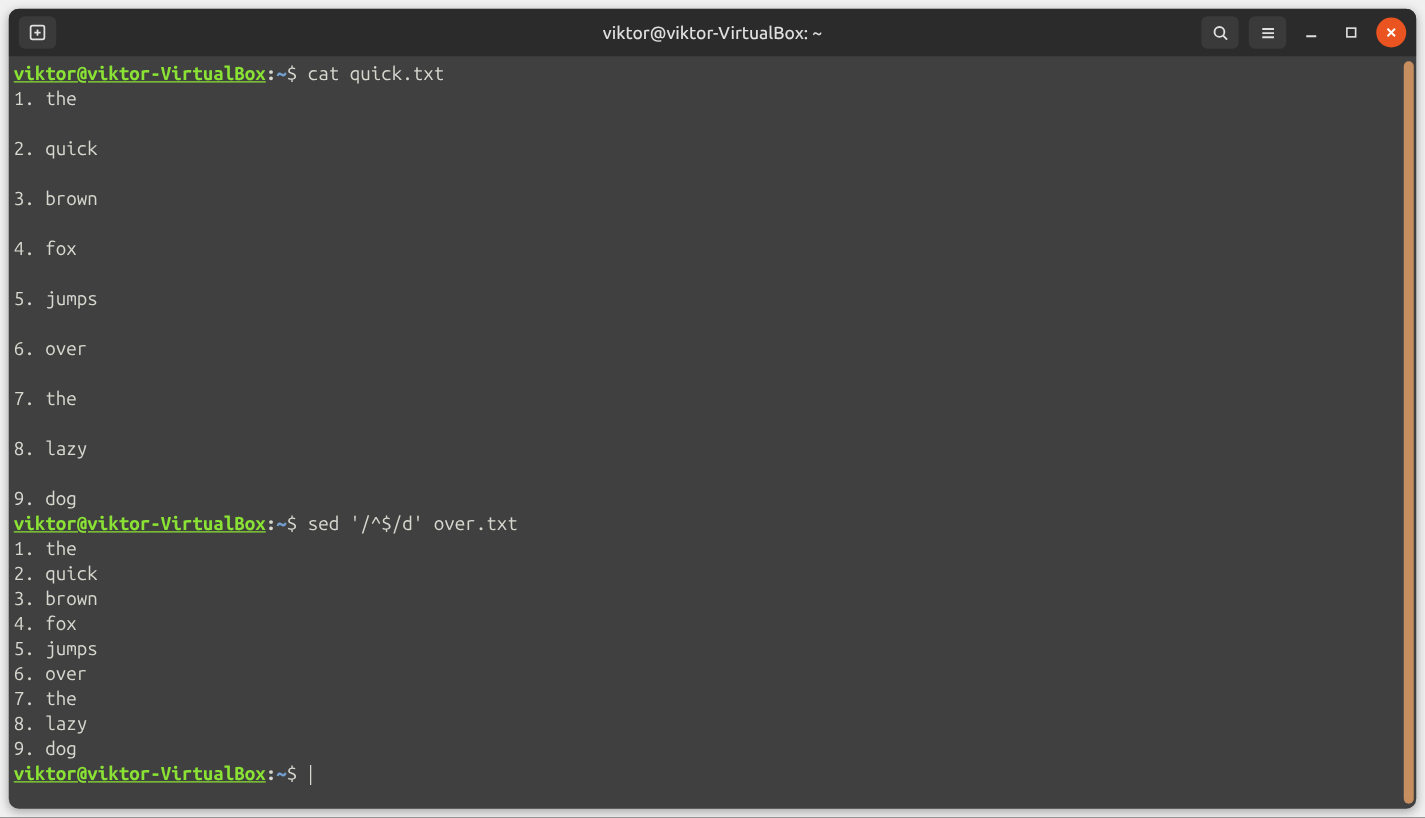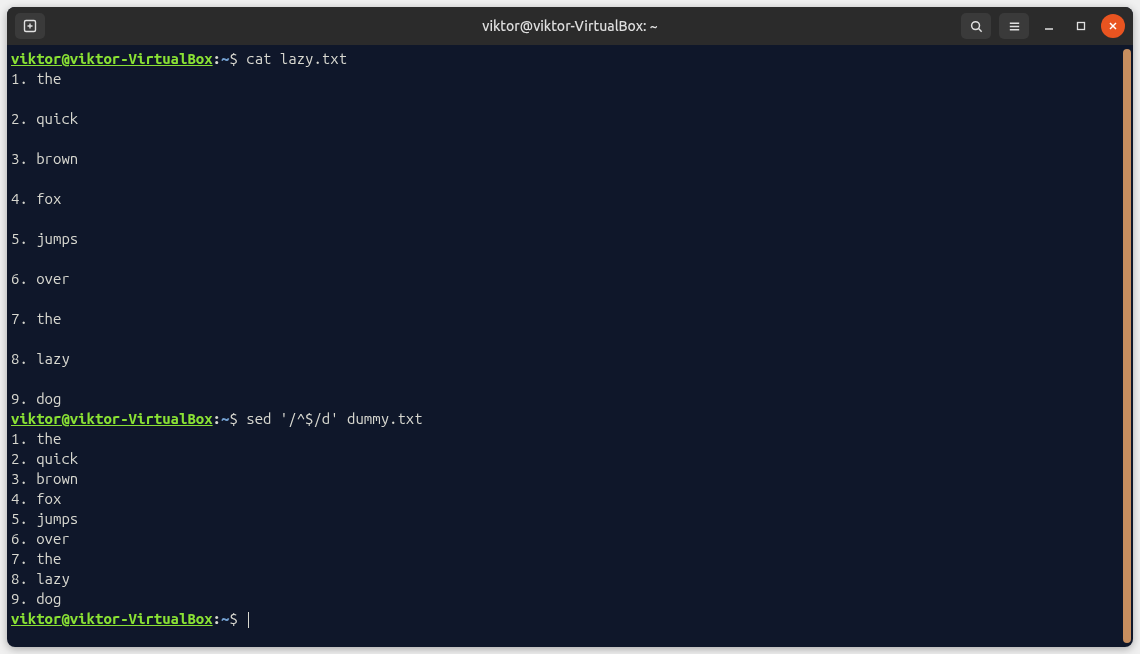--- a/index.html
+++ b/index.html
@@ -14,21 +14,21 @@
       font-family: "Ubuntu Mono", "DejaVu Sans Mono", Consolas, monospace;
       overflow: hidden;
       position: relative;
     }
     .terminal-window {
       position: absolute;
       top: 7px;
       left: 7px;
       width: 1126px;
       height: 640px;
-      background: #0f172a;
+      background: #404040;
       border-radius: 8px;
       overflow: hidden;
       box-shadow: 0 2px 8px rgba(0,0,0,0.3);
       display: flex;
       flex-direction: column;
     }
     .title-bar {
       height: 38px;
       background: #2b2b2b;
       display: flex;
@@ -188,39 +188,39 @@
       </div>
       <div class="win-ctrl round close">
         <svg viewBox="0 0 10 10" stroke="#ffffff" stroke-width="1.5">
           <line x1="2" y1="2" x2="8" y2="8"></line>
           <line x1="8" y1="2" x2="2" y2="8"></line>
         </svg>
       </div>
     </div>
   </div>
 
-  <div class="terminal-body" id="terminal-body"><span class="line"><span class="prompt-user">viktor@viktor-VirtualBox</span><span class="prompt-colon">:</span><span class="prompt-path">~</span><span class="prompt-dollar">$ </span><span class="cmd">cat lazy.txt</span></span>
+  <div class="terminal-body" id="terminal-body"><span class="line"><span class="prompt-user">viktor@viktor-VirtualBox</span><span class="prompt-colon">:</span><span class="prompt-path">~</span><span class="prompt-dollar">$ </span><span class="cmd">cat quick.txt</span></span>
 <span class="line">1. the</span>
 <span class="line"></span>
 <span class="line">2. quick</span>
 <span class="line"></span>
 <span class="line">3. brown</span>
 <span class="line"></span>
 <span class="line">4. fox</span>
 <span class="line"></span>
 <span class="line">5. jumps</span>
 <span class="line"></span>
 <span class="line">6. over</span>
 <span class="line"></span>
 <span class="line">7. the</span>
 <span class="line"></span>
 <span class="line">8. lazy</span>
 <span class="line"></span>
 <span class="line">9. dog</span>
-<span class="line"><span class="prompt-user">viktor@viktor-VirtualBox</span><span class="prompt-colon">:</span><span class="prompt-path">~</span><span class="prompt-dollar">$ </span><span class="cmd">sed '/^$/d' dummy.txt</span></span>
+<span class="line"><span class="prompt-user">viktor@viktor-VirtualBox</span><span class="prompt-colon">:</span><span class="prompt-path">~</span><span class="prompt-dollar">$ </span><span class="cmd">sed '/^$/d' over.txt</span></span>
 <span class="line">1. the</span>
 <span class="line">2. quick</span>
 <span class="line">3. brown</span>
 <span class="line">4. fox</span>
 <span class="line">5. jumps</span>
 <span class="line">6. over</span>
 <span class="line">7. the</span>
 <span class="line">8. lazy</span>
 <span class="line">9. dog</span>
 <span class="line"><span class="prompt-user">viktor@viktor-VirtualBox</span><span class="prompt-colon">:</span><span class="prompt-path">~</span><span class="prompt-dollar">$ </span><span class="cursor"></span></span></div>

